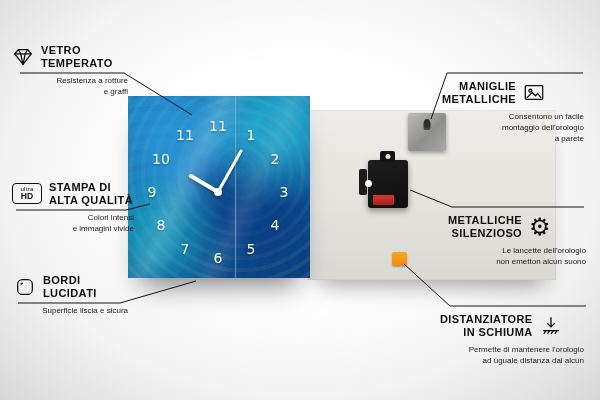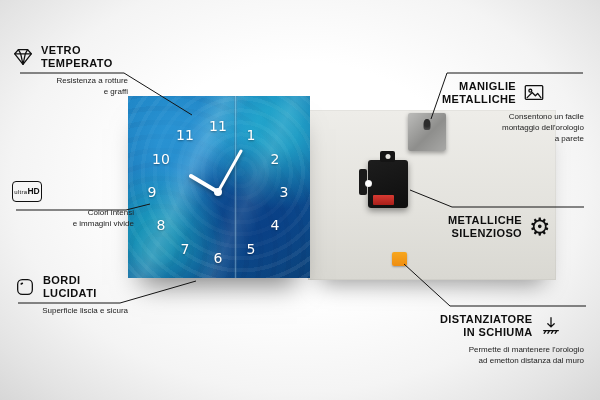--- a/index.html
+++ b/index.html
@@ -78,21 +78,21 @@
   
   .callout{position:absolute;z-index:6;}
   .c-row{display:flex;align-items:center;gap:7px;}
   .callout.right .c-row{justify-content:flex-start;margin-top:36px;}
   .c-title{font:700 11px/1.18 "Liberation Sans",sans-serif;letter-spacing:.4px;color:#0e0e0e;white-space:pre-line;}
   .callout.right .c-title{text-align:right;}
   .c-desc{font:400 8px/1.35 "Liberation Sans",sans-serif;color:#222;text-align:right;white-space:pre-line;margin-top:6px;}
   .c-icon{flex:0 0 auto;display:flex;align-items:center;justify-content:center;}
   .c-icon svg{stroke:#101010;fill:none;stroke-width:1.4;stroke-linejoin:round;stroke-linecap:round;}
   .uhd-badge{width:28px;height:19px;border:1.5px solid #101010;border-radius:4px;
-    display:flex;flex-direction:row;align-items:center;justify-content:center;color:#101010;}
+    display:flex;flex-direction:column;align-items:center;justify-content:center;color:#101010;}
   .uhd-l1{font-size:6px;line-height:6px;letter-spacing:.3px;}
   .uhd-l2{font-size:8.5px;line-height:9px;font-weight:700;}
   .gear-glyph::before{content:"\2699";font-size:24px;line-height:24px;color:#101010;font-family:"DejaVu Sans",sans-serif;}
 </style>
 </head>
 <body>
 
 <div class="stage">
 
   <svg class="connectors" width="600" height="400" viewBox="0 0 600 400">
@@ -155,20 +155,22 @@
   </div>
 
   <div class="callout" style="left:12px;top:181px;width:122px">
     <div class="c-row">
       <span class="c-icon">
         <span class="uhd-badge">
           <span class="uhd-l1">ultra</span>
           <span class="uhd-l2">HD</span>
         </span>
       </span>
+      <span class="c-title">STAMPA DI
+ALTA QUALITÀ</span>
     </div>
     <div class="c-desc">Colori intensi
 e immagini vivide</div>
   </div>
 
   <div class="callout" style="left:14px;top:274px;width:114px">
     <div class="c-row">
       <span class="c-icon">
         <svg width="22" height="22" viewBox="0 0 24 24">
           <rect x="4" y="4" width="16" height="16" rx="5"></rect>
@@ -197,30 +199,32 @@
 montaggio dell'orologio
 a parete</div>
   </div>
 
   <div class="callout right" style="left:448px;top:178px;width:138px">
     <div class="c-row">
       <span class="c-title">METALLICHE
 SILENZIOSO</span>
       <span class="c-icon gear-glyph"></span>
     </div>
+    <div class="c-desc">Le lancette dell'orologio
+non emetton alcun suono</div>
   </div>
 
   <div class="callout right" style="left:440px;top:277px;width:144px">
     <div class="c-row">
       <span class="c-title">DISTANZIATORE
 IN SCHIUMA</span>
       <span class="c-icon">
         <svg width="22" height="22" viewBox="0 0 24 24">
           <path d="M12 3 V13 M8.5 9.5 L12 13 L15.5 9.5"></path>
           <path d="M4 17 H20 M6.5 17 L4.5 20 M10.5 17 L8.5 20 M14.5 17 L12.5 20 M18.5 17 L16.5 20"></path>
         </svg>
       </span>
     </div>
     <div class="c-desc">Permette di mantenere l'orologio
-ad emetton distanza dal muro</div>
+ad uguale distanza dal alcun</div>
   </div>
 
 </div>
 
 </body></html>

